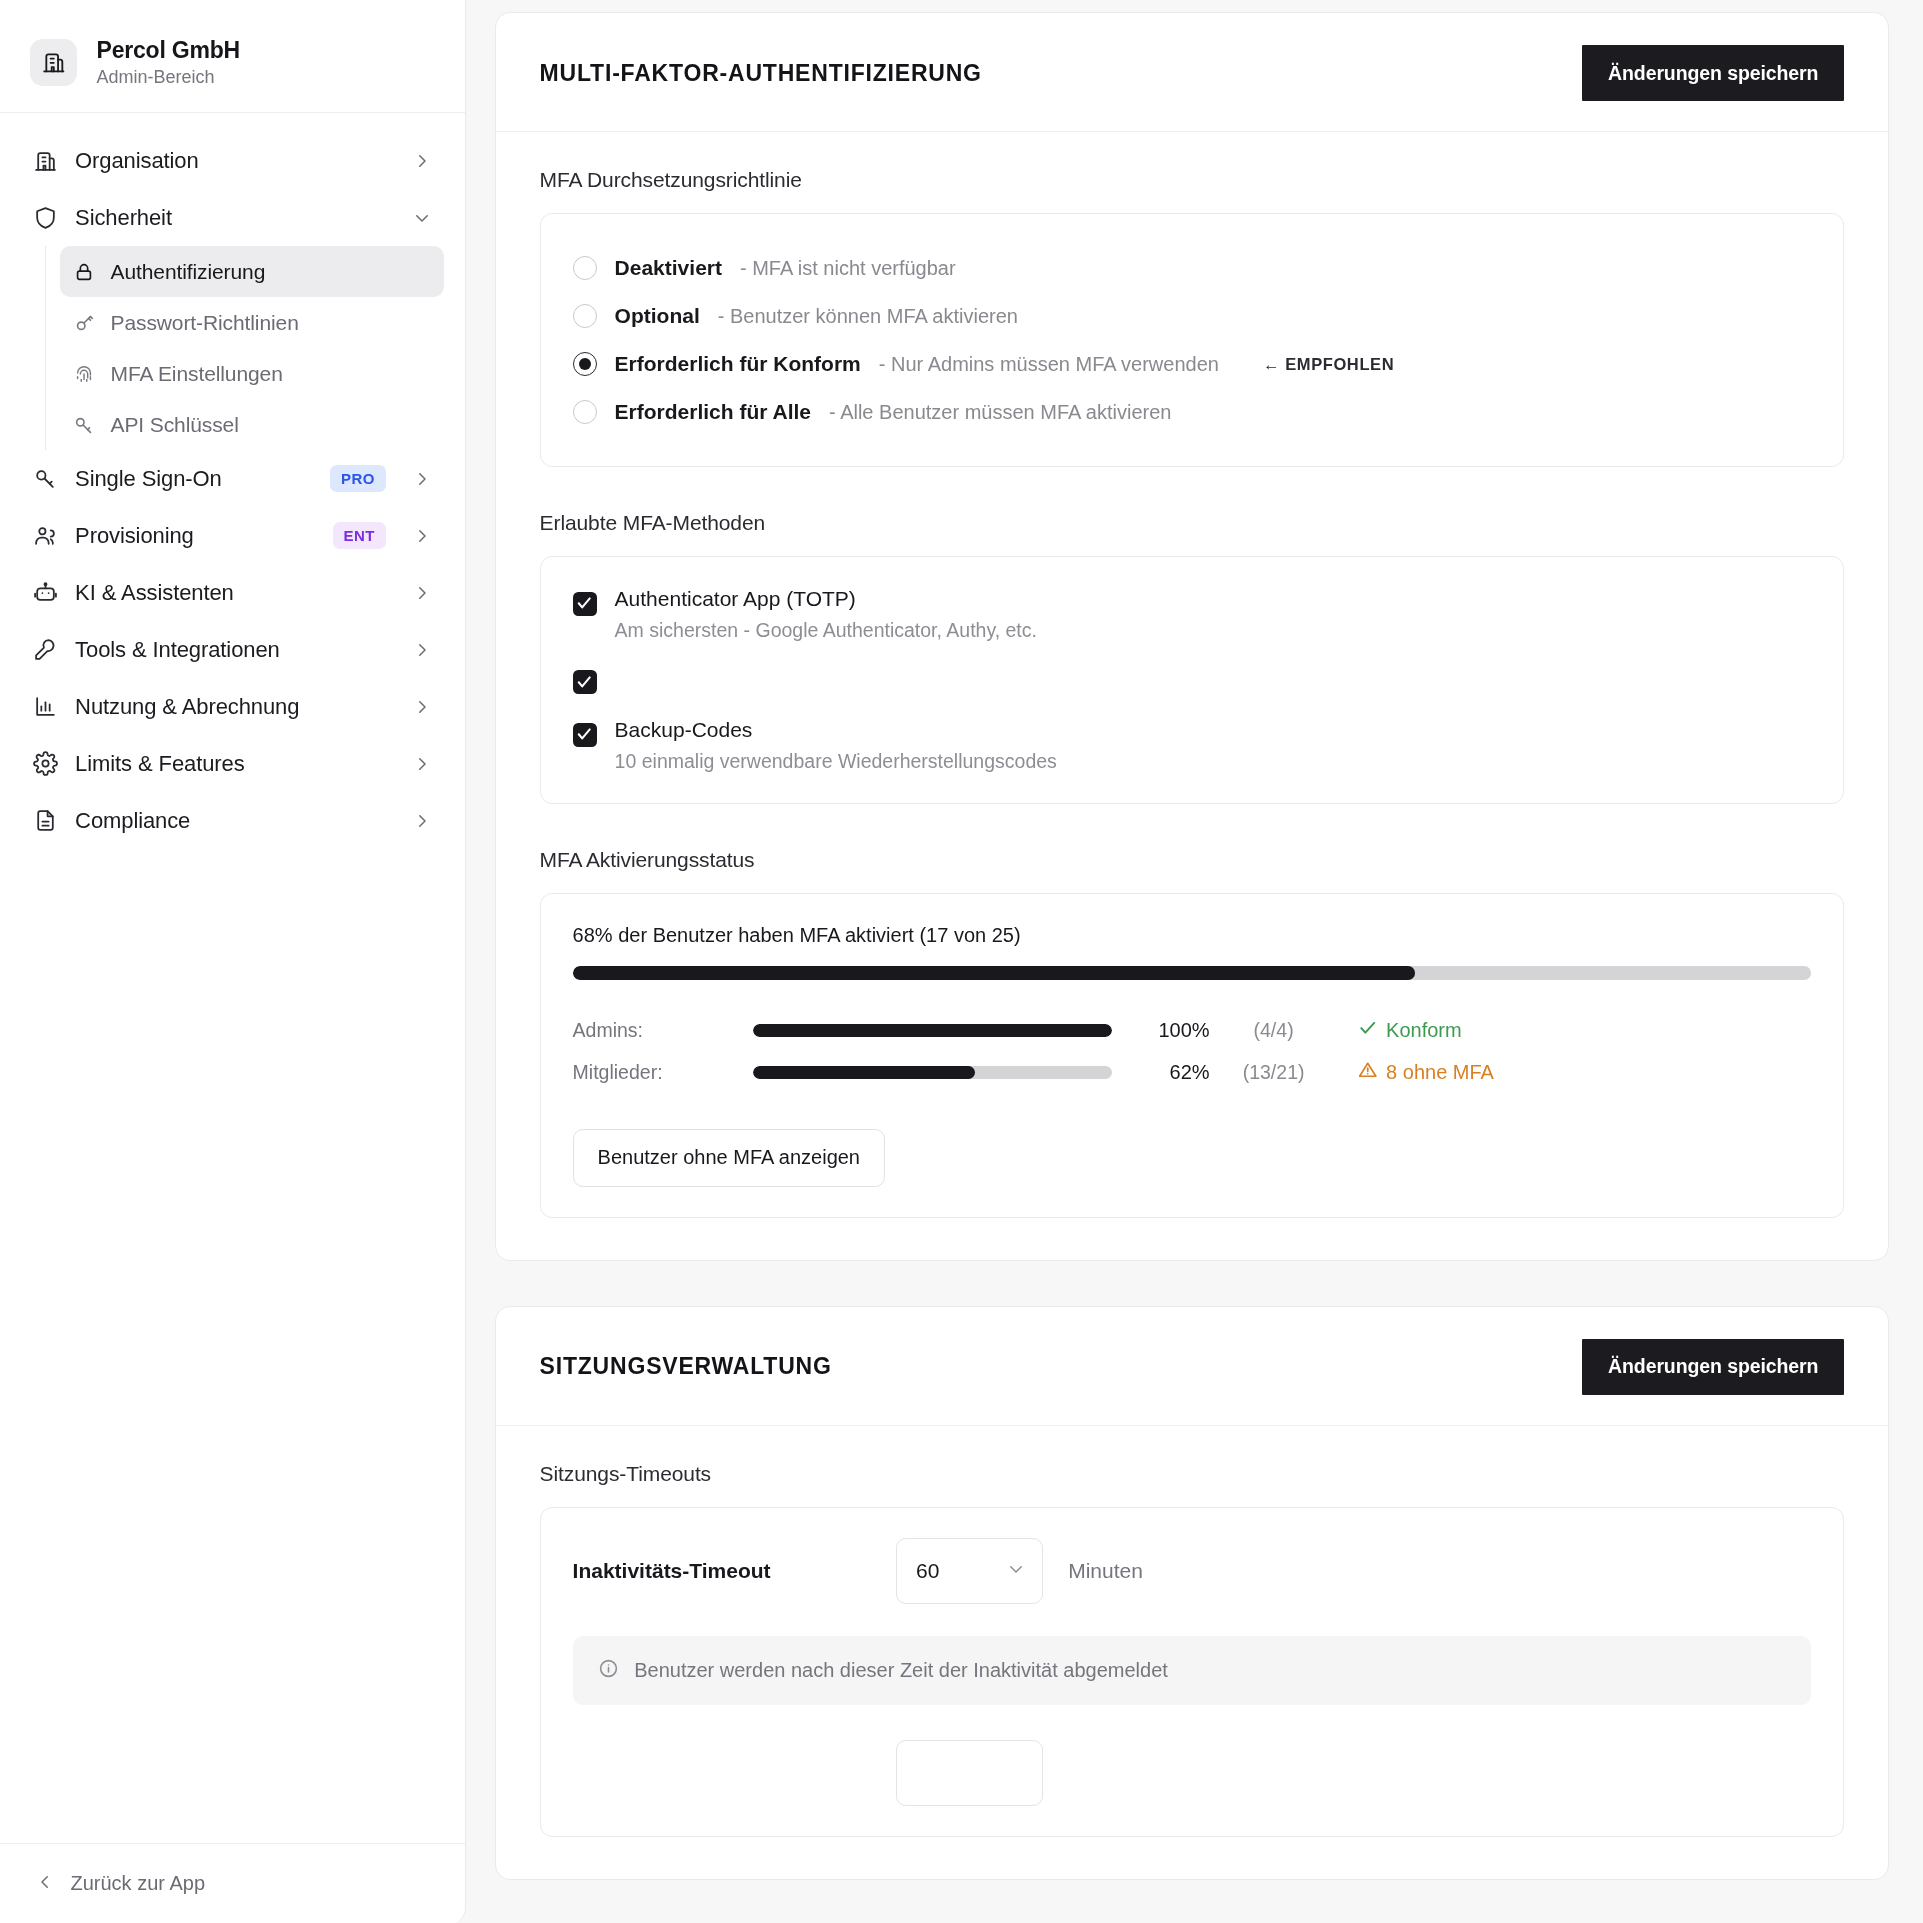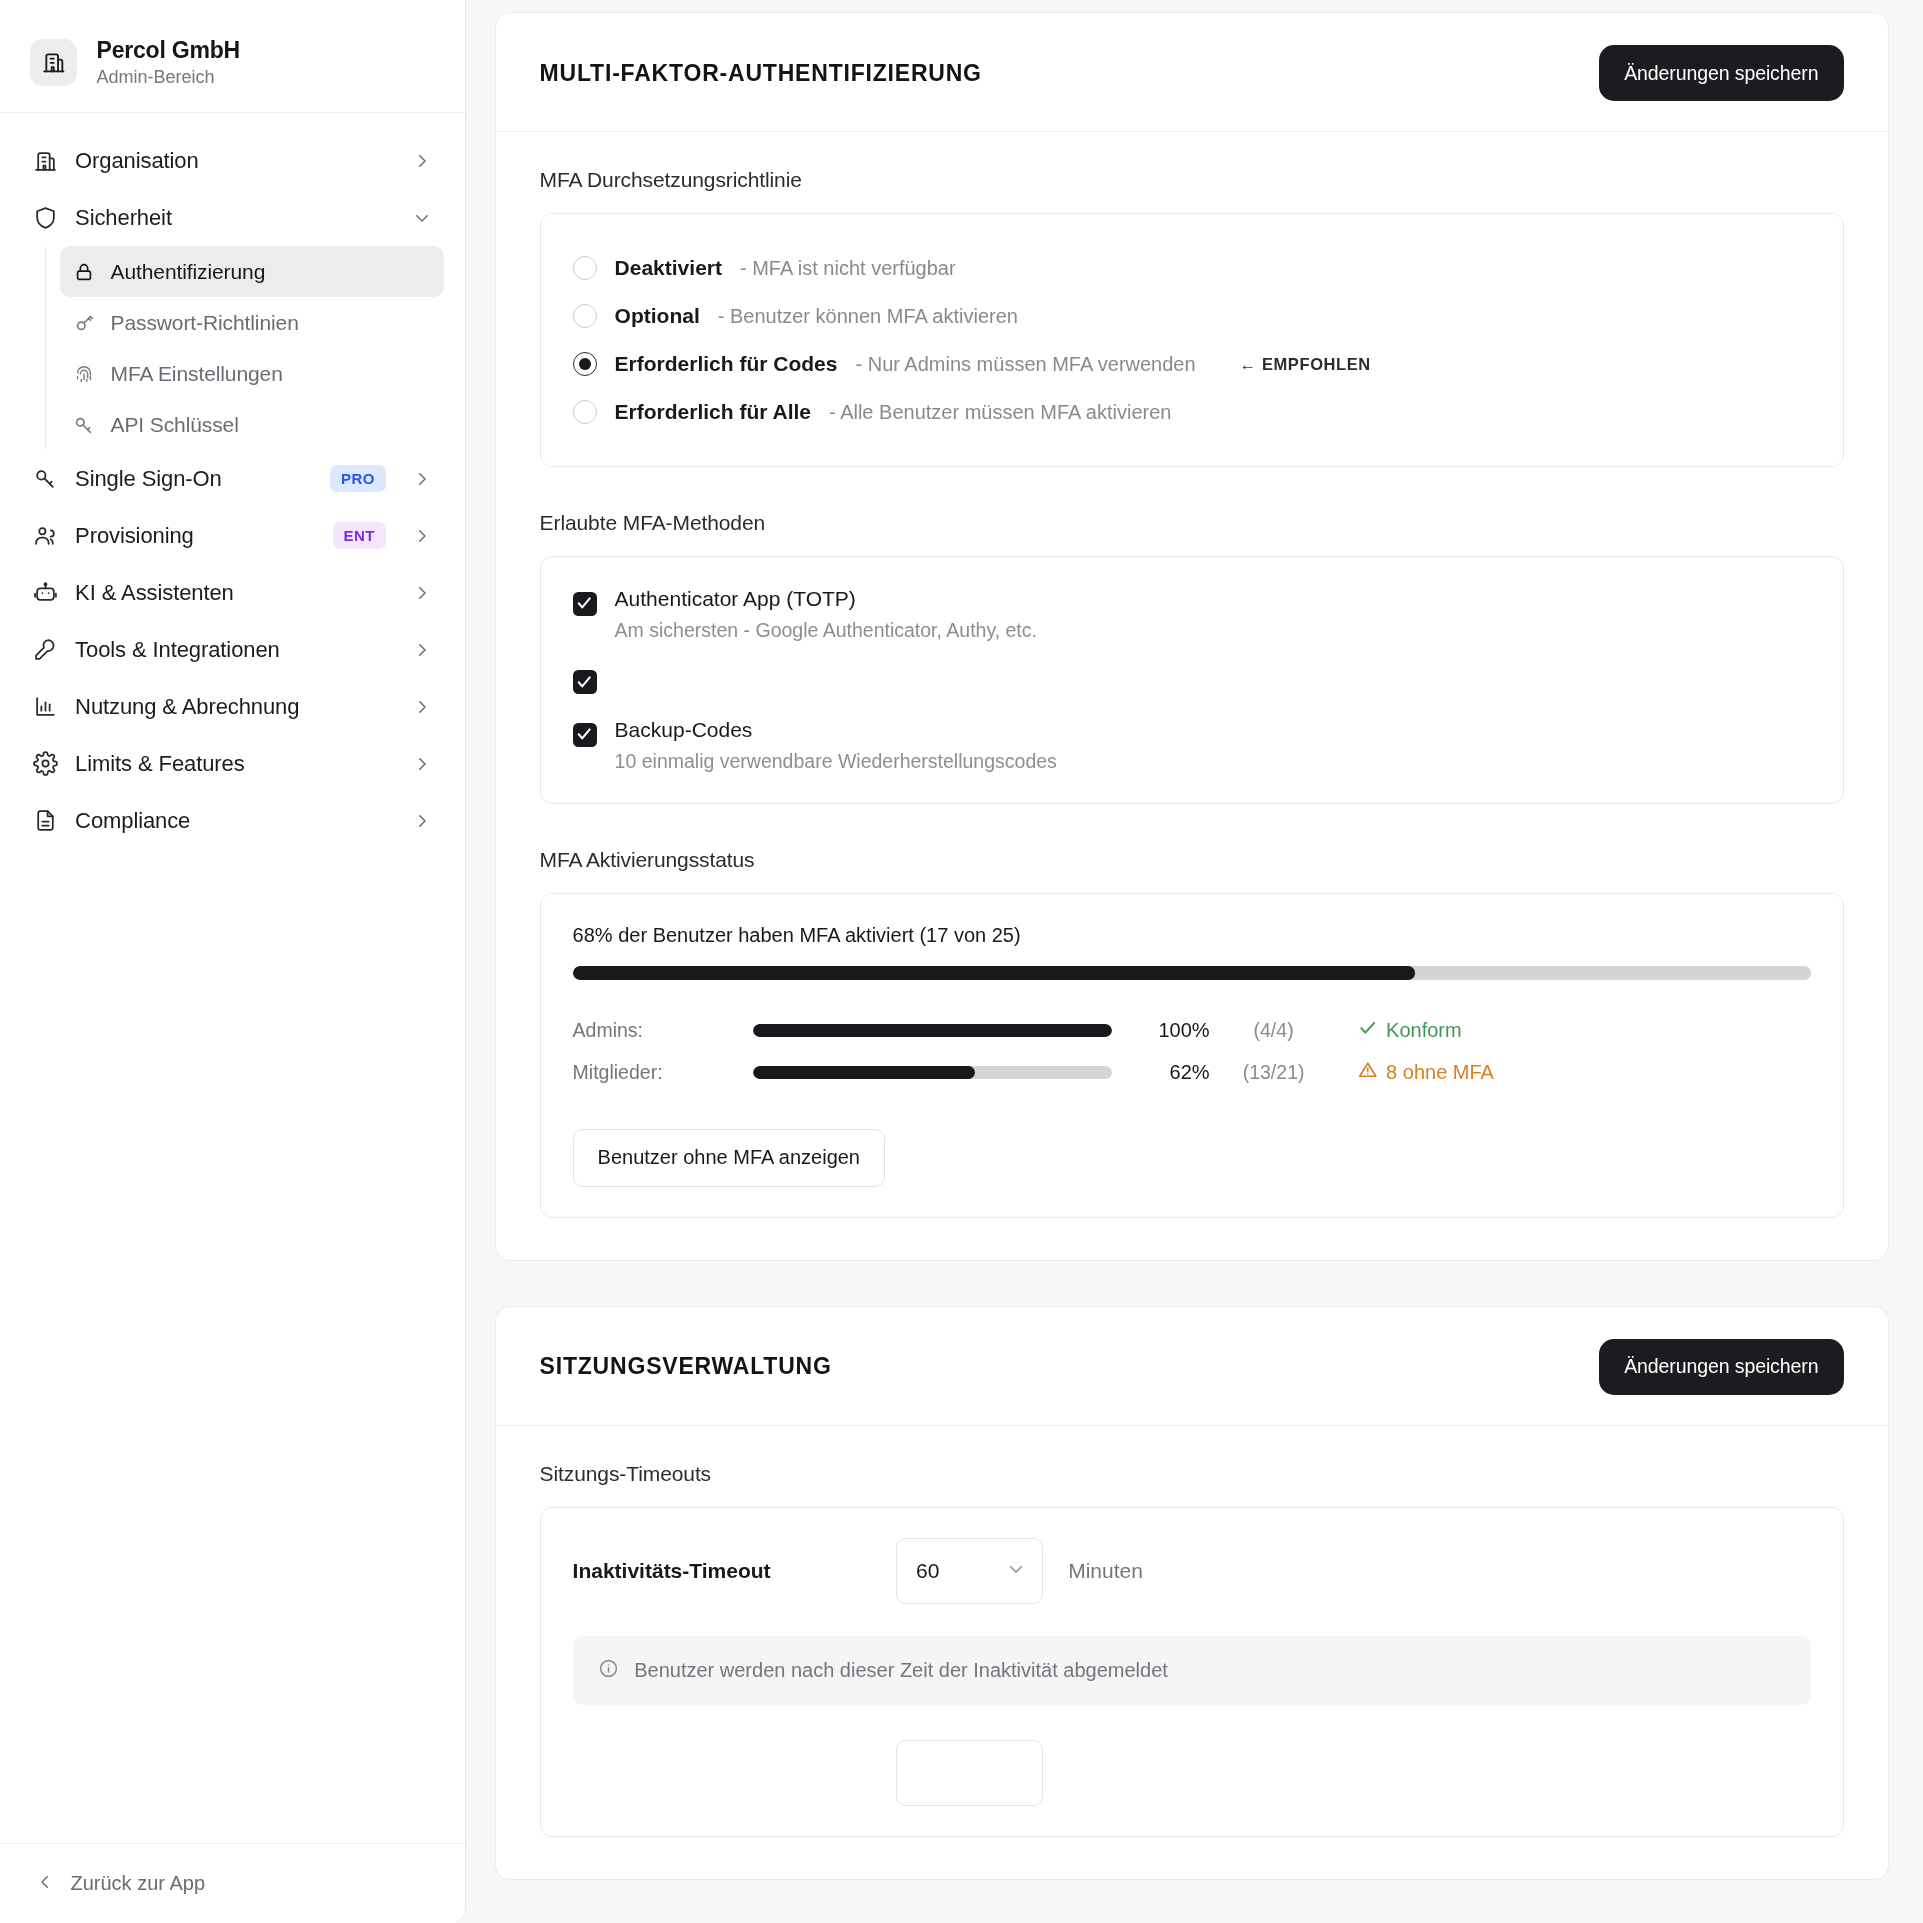--- a/index.html
+++ b/index.html
@@ -94,22 +94,22 @@
     padding: 32px 44px 30px 44px;
     border-bottom: 1.5px solid #eeeef0;
   }
   .card-title {
     font-size: 23px; font-weight: 700; color: #141418;
     letter-spacing: 0.8px;
   }
   .btn-dark {
     background: #1c1c20; color: #ffffff;
     font-size: 19.5px; font-family: "Liberation Sans", sans-serif;
-    padding: 16.5px 25.6px; border: none; border-radius: 15px;
-    cursor: pointer; letter-spacing: -0.1px;
+    padding: 16.5px 25.6px; border: none; border-radius: 1px;
+    cursor: pointer; letter-spacing: -0.1px; font-weight: bold;
   }
   .card-body { padding: 36px 44px 42px 44px; }
 
   .section-label {
     font-size: 21px; color: #2b2b31; margin-bottom: 21px; letter-spacing: -0.1px;
   }
   .panel {
     border: 1.5px solid #eaeaed; border-radius: 12px;
     padding: 30px 32px;
   }
@@ -445,21 +445,21 @@
           </div>
 
           <div class="radio-row">
             <span class="radio"></span>
             <span class="radio-label">Optional</span>
             <span class="radio-desc">- Benutzer können MFA aktivieren</span>
           </div>
 
           <div class="radio-row">
             <span class="radio checked"></span>
-            <span class="radio-label">Erforderlich für Codes</span>
+            <span class="radio-label">Erforderlich für Konform</span>
             <span class="radio-desc">- Nur Admins müssen MFA verwenden</span>
             <span class="rec-tag">← EMPFOHLEN</span>
           </div>
 
           <div class="radio-row">
             <span class="radio"></span>
             <span class="radio-label">Erforderlich für Alle</span>
             <span class="radio-desc">- Alle Benutzer müssen MFA aktivieren</span>
           </div>
         </div>

